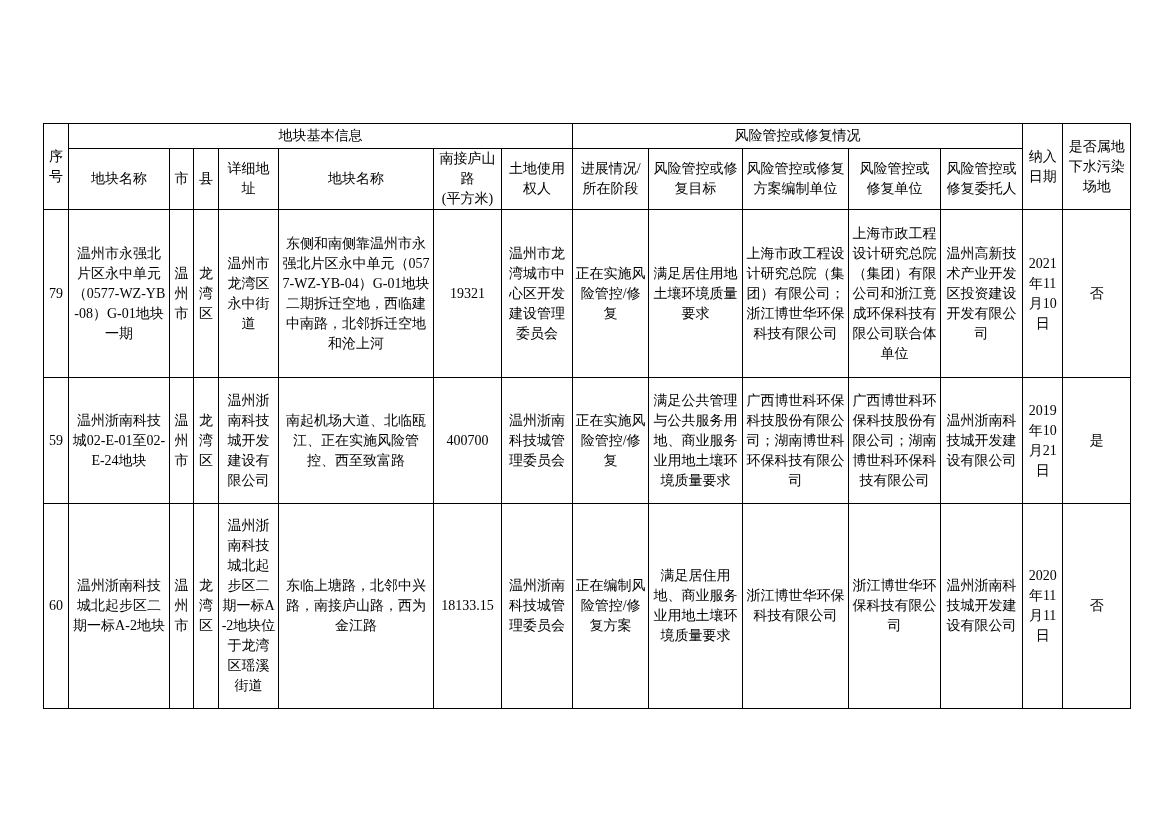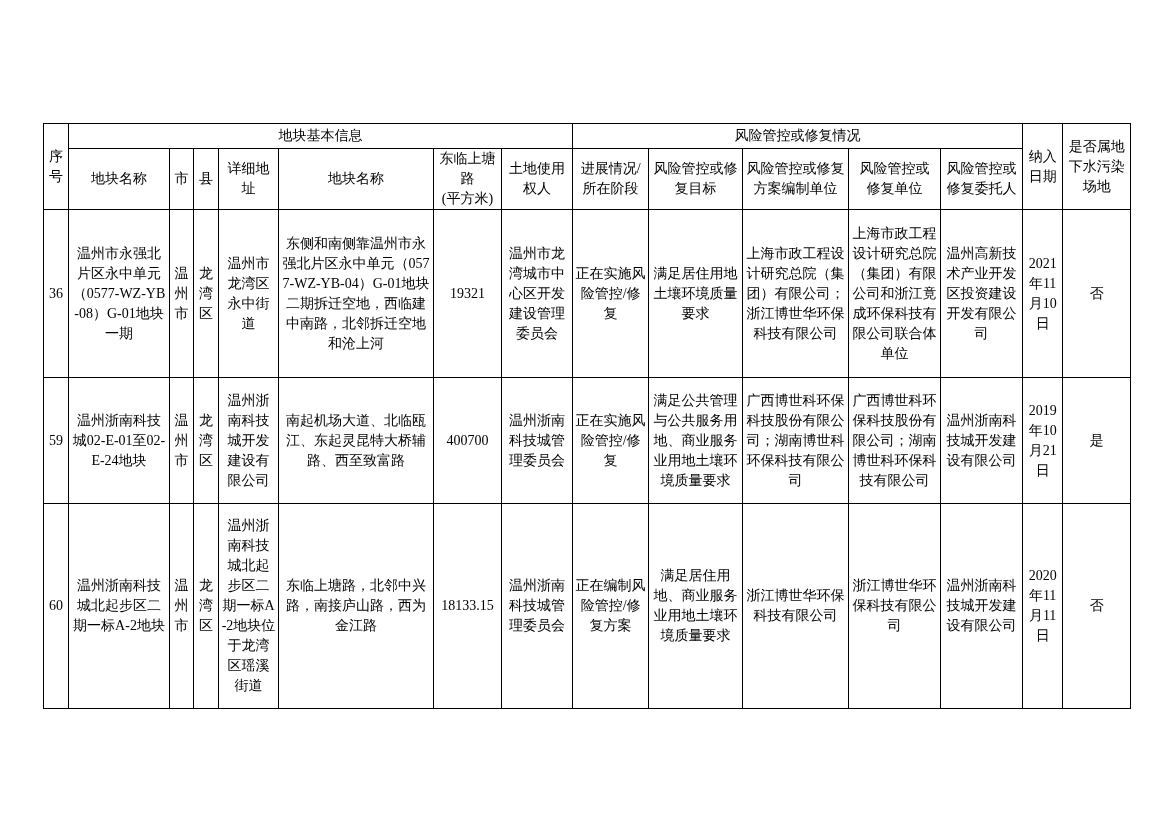--- a/index.html
+++ b/index.html
@@ -77,39 +77,39 @@
 下水污染
 场地</th>
       </tr>
       <tr class="hr2">
         <th>地块名称</th>
         <th>市</th>
         <th>县</th>
         <th class="prewrap">详细地
 址</th>
         <th>地块名称</th>
-        <th class="prewrap">东临上塘路
+        <th class="prewrap">南接庐山路
 (平方米)</th>
         <th class="prewrap">土地使用
 权人</th>
         <th class="prewrap">进展情况/
 所在阶段</th>
         <th class="prewrap">风险管控或修
 复目标</th>
         <th class="prewrap">风险管控或修复
 方案编制单位</th>
         <th class="prewrap">风险管控或
 修复单位</th>
         <th class="prewrap">风险管控或
 修复委托人</th>
       </tr>
     </thead>
     <tbody>
       <tr class="row-58">
-        <td>36</td>
+        <td>79</td>
         <td>温州市永强北片区永中单元（0577-WZ-YB-08）G-01地块一期</td>
         <td>温州市</td>
         <td>龙湾区</td>
         <td>温州市龙湾区永中街道</td>
         <td>东侧和南侧靠温州市永强北片区永中单元（0577-WZ-YB-04）G-01地块二期拆迁空地，西临建中南路，北邻拆迁空地和沧上河</td>
         <td>19321</td>
         <td>温州市龙湾城市中心区开发建设管理委员会</td>
         <td>正在实施风险管控/修复</td>
         <td>满足居住用地土壤环境质量要求</td>
         <td>上海市政工程设计研究总院（集团）有限公司；浙江博世华环保科技有限公司</td>
@@ -117,21 +117,21 @@
         <td>温州高新技术产业开发区投资建设开发有限公司</td>
         <td>2021年11月10日</td>
         <td>否</td>
       </tr>
       <tr class="row-59">
         <td>59</td>
         <td>温州浙南科技城02-E-01至02-E-24地块</td>
         <td>温州市</td>
         <td>龙湾区</td>
         <td>温州浙南科技城开发建设有限公司</td>
-        <td>南起机场大道、北临瓯江、东起灵昆特大桥辅路、西至致富路</td>
+        <td>南起机场大道、北临瓯江、正在实施风险管控、西至致富路</td>
         <td>400700</td>
         <td>温州浙南科技城管理委员会</td>
         <td>正在实施风险管控/修复</td>
         <td>满足公共管理与公共服务用地、商业服务业用地土壤环境质量要求</td>
         <td>广西博世科环保科技股份有限公司；湖南博世科环保科技有限公司</td>
         <td>广西博世科环保科技股份有限公司；湖南博世科环保科技有限公司</td>
         <td>温州浙南科技城开发建设有限公司</td>
         <td>2019年10月21日</td>
         <td>是</td>
       </tr>

